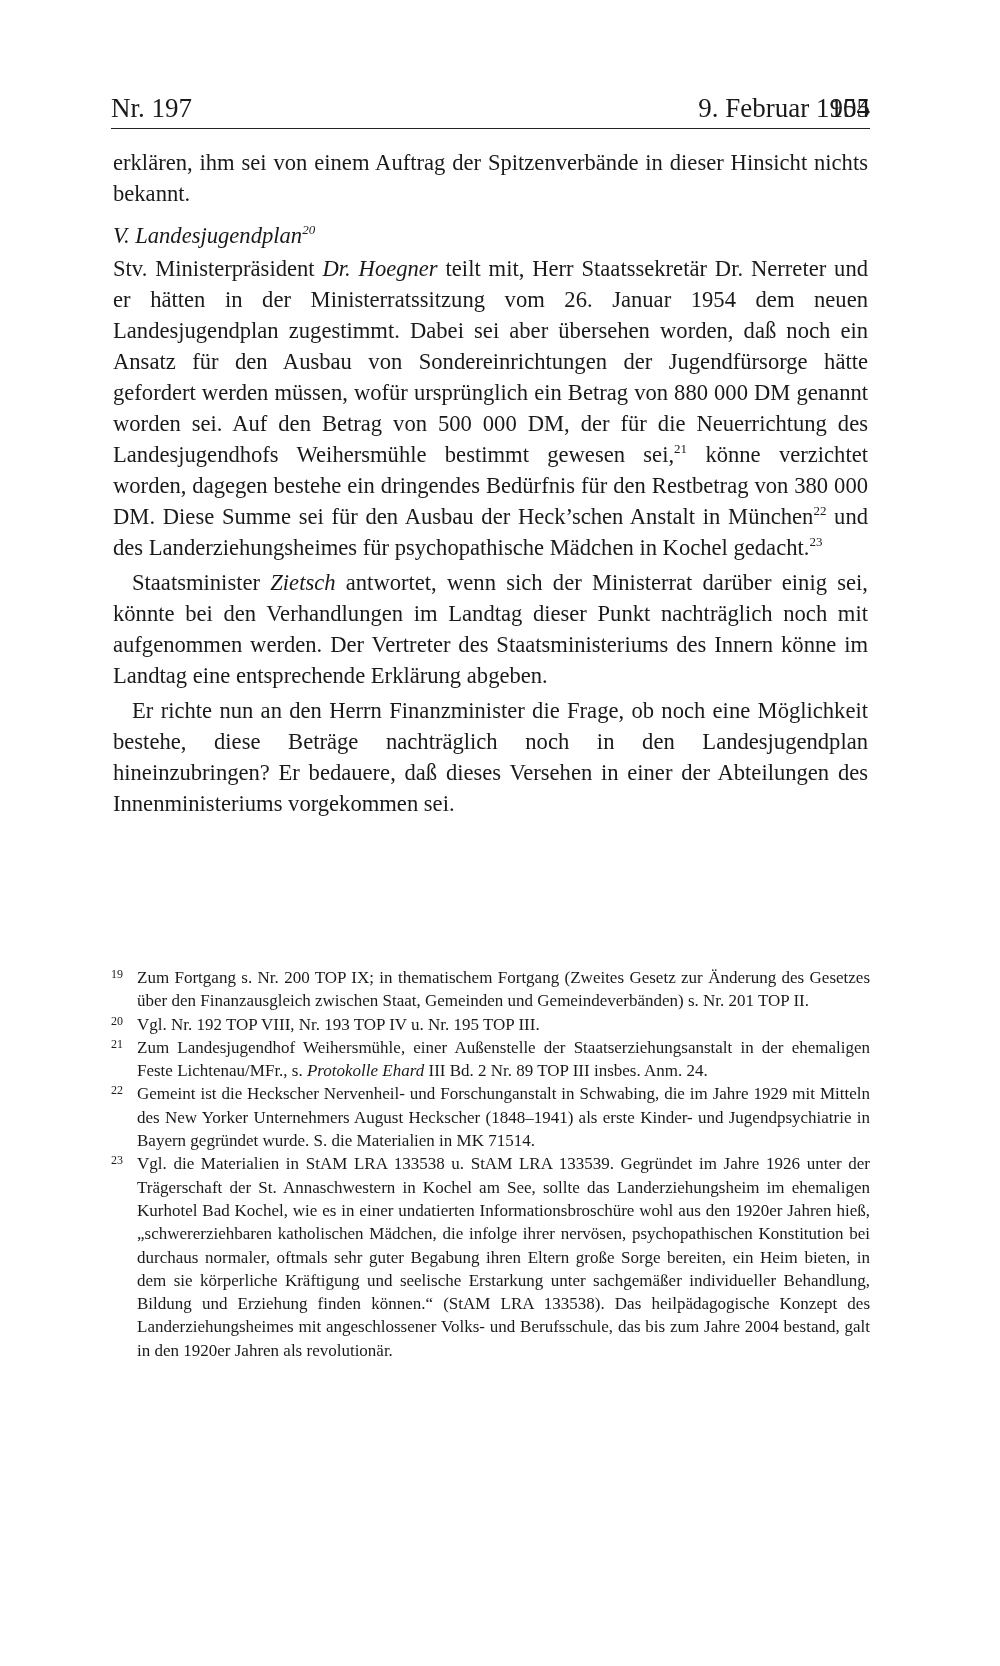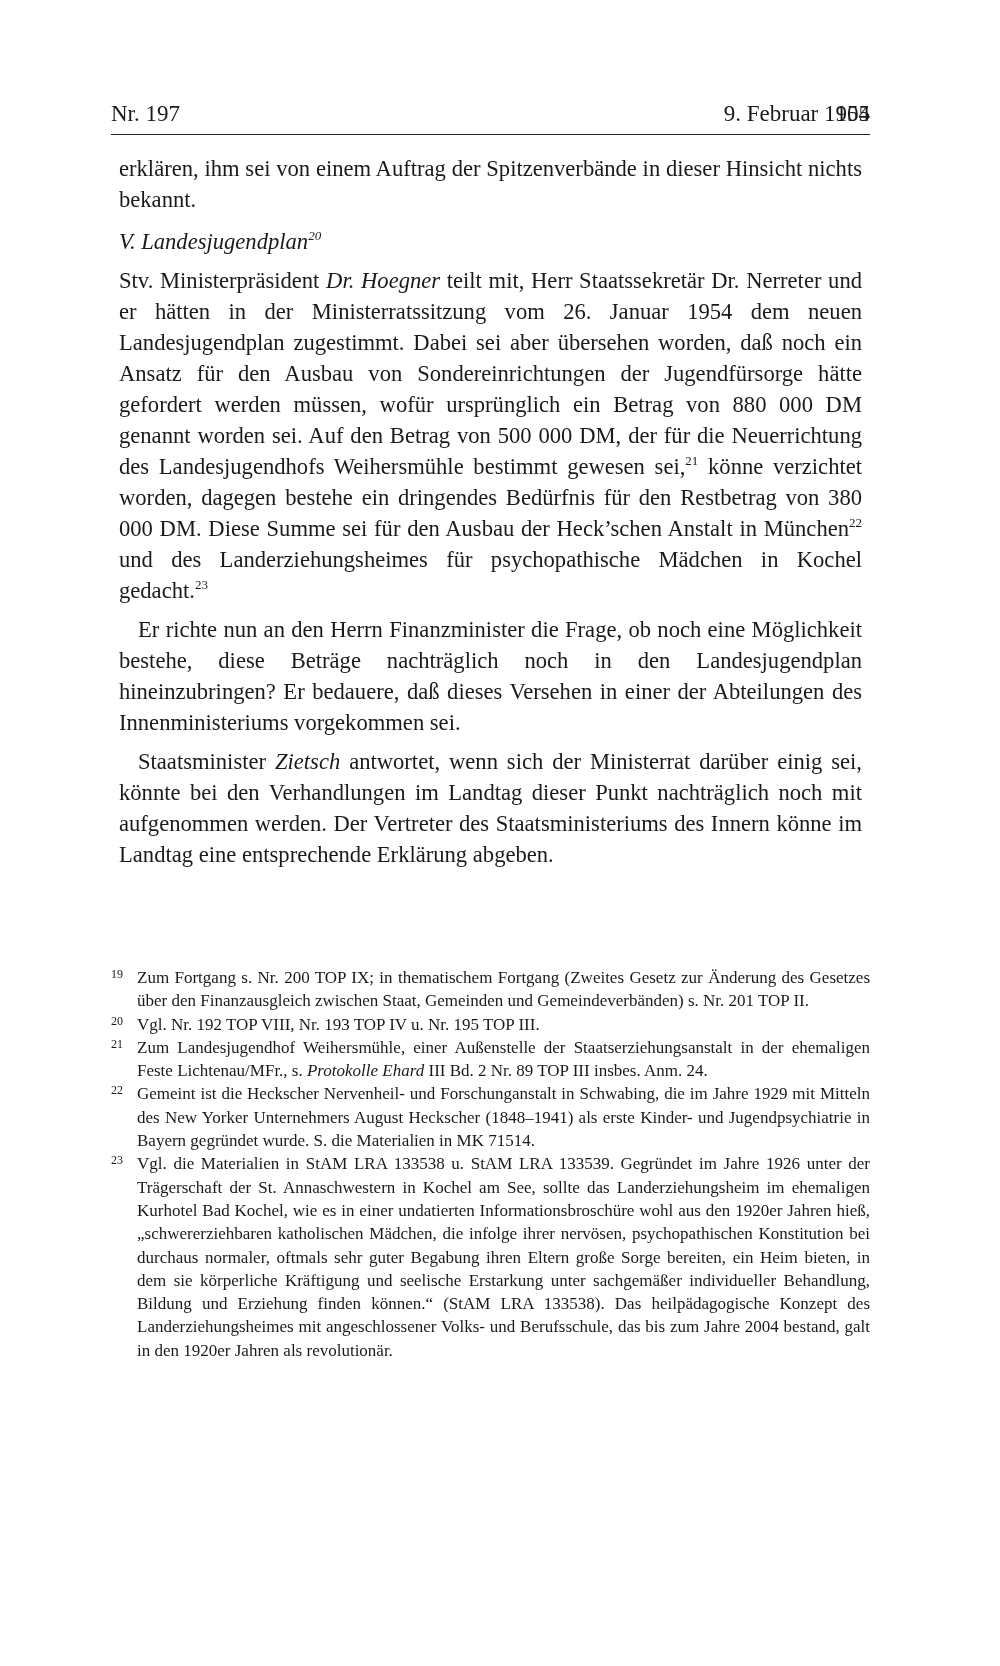--- a/index.html
+++ b/index.html
@@ -1,24 +1,24 @@
 <!DOCTYPE html>
 <html><head>
 <meta charset="utf-8">
 <style>
   html, body { margin: 0; padding: 0; background: #ffffff; }
   body { width: 1000px; height: 1666px; position: relative; overflow: hidden; color: #1a1a1a; font-family: "Liberation Serif", "DejaVu Serif", serif; }
   .page { position: absolute; left: 0; top: 0; width: 1000px; height: 1666px; background: #ffffff; }
-  .header { position: absolute; left: 111px; top: 102px; width: 759px; height: 32px; border-bottom: 1.5px solid #222; font-size: 23px; }
+  .header { position: absolute; left: 111px; top: 96px; width: 759px; height: 32px; border-bottom: 1.5px solid #222; font-size: 27px; }
   .header span { position: absolute; top: 0; line-height: 24px; }
   .h-left { left: 0; }
   .h-center { left: 0; right: 0; text-align: right; }
   .h-right { right: 0; }
   .body-text { position: absolute; left: 111px; top: 145px; width: 759px; font-size: 22.6px; line-height: 31px; text-align: justify; }
-  .body-text p { margin: 8px; }
+  .body-text p { margin: 2px; }
   .indent { text-indent: 19px; }
   .gap { margin-top: 4px !important; }
   .heading { font-style: italic; margin-top: 11px !important; }
   sup { font-size: 13px; line-height: 0; vertical-align: 9px; }
   i { font-style: italic; }
   .footnotes { position: absolute; left: 111px; top: 966px; width: 759px; font-size: 17px; line-height: 23.3px; text-align: justify; }
   .fn { position: relative; padding-left: 26px; margin: 0; }
   .fn-num { position: absolute; left: 0; top: -3px; font-size: 12px; }
 </style>
 </head>
@@ -29,22 +29,22 @@
   <div class="header">
     <span class="h-left">Nr. 197</span>
     <span class="h-center">9. Februar 1954</span>
     <span class="h-right">105</span>
   </div>
 
   <div class="body-text">
     <p>erklären, ihm sei von einem Auftrag der Spitzenverbände in dieser Hinsicht nichts bekannt.</p>
     <p class="heading"><span>V. Landesjugendplan</span><sup>20</sup></p>
     <p><span>Stv. Ministerpräsident </span><i>Dr. Hoegner</i><span> teilt mit, Herr Staatssekretär Dr. Nerreter und er hätten in der Ministerratssitzung vom 26. Januar 1954 dem neuen Landesjugendplan zugestimmt. Dabei sei aber übersehen worden, daß noch ein Ansatz für den Ausbau von Sondereinrichtungen der Jugendfürsorge hätte gefordert werden müssen, wofür ursprünglich ein Betrag von 880 000 DM genannt worden sei. Auf den Betrag von 500 000 DM, der für die Neuerrichtung des Landesjugendhofs Weihersmühle bestimmt gewesen sei,</span><sup>21</sup><span> könne verzichtet worden, dagegen bestehe ein dringendes Bedürfnis für den Restbetrag von 380 000 DM. Diese Summe sei für den Ausbau der Heck’schen Anstalt in München</span><sup>22</sup><span> und des Landerziehungsheimes für psychopathische Mädchen in Kochel gedacht.</span><sup>23</sup></p>
+    <p class="indent gap"><span>Staatsminister </span><i>Zietsch</i><span> antwortet, wenn sich der Ministerrat darüber einig sei, könnte bei den Verhandlungen im Landtag dieser Punkt nachträglich noch mit aufgenommen werden. Der Vertreter des Staatsministeriums des Innern könne im Landtag eine entsprechende Erklärung abgeben.</span></p>
     <p class="indent gap">Er richte nun an den Herrn Finanzminister die Frage, ob noch eine Möglichkeit bestehe, diese Beträge nachträglich noch in den Landesjugendplan hineinzubringen? Er bedauere, daß dieses Versehen in einer der Abteilungen des Innenministeriums vorgekommen sei.</p>
-    <p class="indent gap"><span>Staatsminister </span><i>Zietsch</i><span> antwortet, wenn sich der Ministerrat darüber einig sei, könnte bei den Verhandlungen im Landtag dieser Punkt nachträglich noch mit aufgenommen werden. Der Vertreter des Staatsministeriums des Innern könne im Landtag eine entsprechende Erklärung abgeben.</span></p>
   </div>
 
   <div class="footnotes">
     <p class="fn">
       <span class="fn-num">19</span>
       <span>Zum Fortgang s. Nr. 200 TOP IX; in thematischem Fortgang (Zweites Gesetz zur Änderung des Gesetzes über den Finanzausgleich zwischen Staat, Gemeinden und Gemeindeverbänden) s. Nr. 201 TOP II.</span>
     </p>
     <p class="fn">
       <span class="fn-num">20</span>
       <span>Vgl. Nr. 192 TOP VIII, Nr. 193 TOP IV u. Nr. 195 TOP III.</span>

